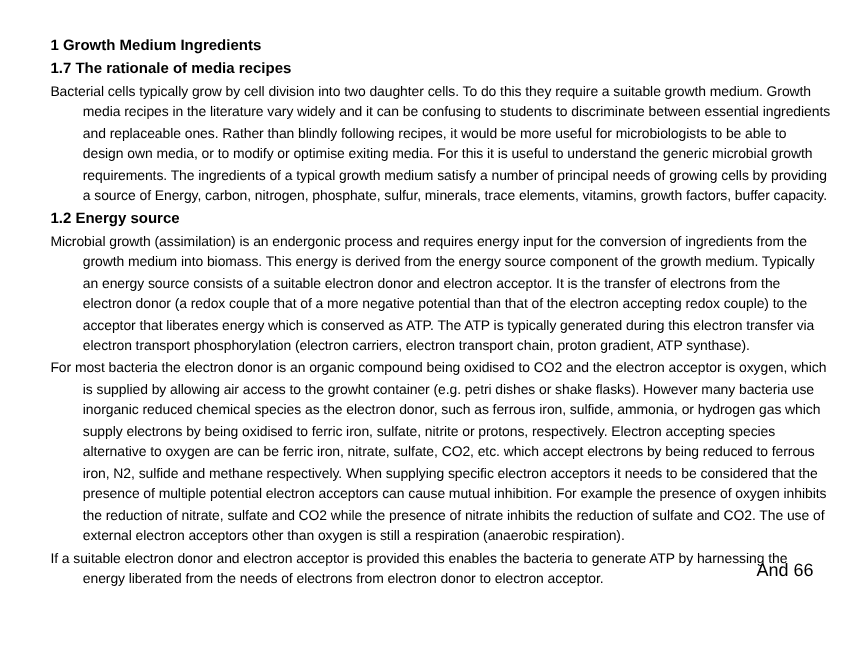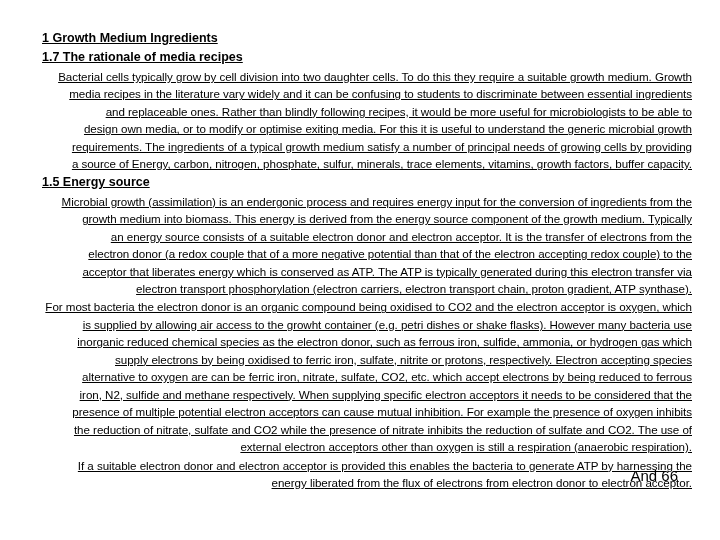--- a/index.html
+++ b/index.html
@@ -1,37 +1,37 @@
 <!DOCTYPE html>
 <html><head>
   <meta charset="utf-8">
   <style>
     html, body { margin: 0; padding: 0; }
     body {
       width: 720px; height: 540px; background: #ffffff; position: relative; overflow: hidden;
       font-family: "Liberation Sans", sans-serif; color: #000;
     }
-    .doc { position: absolute; left: 42px; top: 30px; width: 650px; text-decoration: underline; }
+    .doc { position: absolute; left: 42px; top: 30px; width: 650px; }
     .h { font-weight: bold; font-size: 12.5px; line-height: 17px; margin: 0 0 2px 0; }
     .p {
       font-size: 11.6px; line-height: 17.45px; margin: 0 0 0 0;
-      padding-left: 27px; text-indent: -27px; letter-spacing: -0.05px; text-align: right;
+      padding-left: 27px; text-indent: -27px; letter-spacing: -0.05px;
     }
     .p + .h { margin-top: 1px; }
     .p + .p { margin-top: 1px; }
     .footer {
       position: absolute; right: 42px; top: 466px; font-size: 15px; line-height: 20px;
     }
   </style>
 </head>
 <body>
 
 <div class="doc">
   <div class="h">1 Growth Medium Ingredients</div>
   <div class="h">1.7 The rationale of media recipes</div>
   <div class="p">Bacterial cells typically grow by cell division into two daughter cells. To do this they require a suitable growth medium. Growth media recipes in the literature vary widely and it can be confusing to students to discriminate between essential ingredients and replaceable ones. Rather than blindly following recipes, it would be more useful for microbiologists to be able to design own media, or to modify or optimise exiting media. For this it is useful to understand the generic microbial growth requirements. The ingredients of a typical growth medium satisfy a number of principal needs of growing cells by providing a source of Energy, carbon, nitrogen, phosphate, sulfur, minerals, trace elements, vitamins, growth factors, buffer capacity.</div>
-  <div class="h">1.5 Energy source</div>
+  <div class="h">1.2 Energy source</div>
   <div class="p">Microbial growth (assimilation) is an endergonic process and requires energy input for the conversion of ingredients from the growth medium into biomass. This energy is derived from the energy source component of the growth medium. Typically an energy source consists of a suitable electron donor and electron acceptor. It is the transfer of electrons from the electron donor (a redox couple that of a more negative potential than that of the electron accepting redox couple) to the acceptor that liberates energy which is conserved as ATP.  The ATP is typically generated during this electron transfer via electron transport phosphorylation (electron carriers, electron transport chain, proton gradient, ATP synthase).</div>
   <div class="p">For most bacteria the electron donor is an organic compound being oxidised to CO2 and the electron acceptor is oxygen, which is supplied by allowing air access to the growht container (e.g. petri dishes or shake flasks). However many bacteria use inorganic reduced chemical species as the electron donor, such as ferrous iron, sulfide, ammonia, or hydrogen gas which supply electrons by being oxidised to ferric iron, sulfate, nitrite or protons, respectively. Electron accepting species alternative to oxygen are can be ferric iron, nitrate, sulfate, CO2, etc. which accept electrons by being reduced to ferrous iron, N2, sulfide and methane respectively. When supplying specific electron acceptors it needs to be considered that the presence of multiple potential electron acceptors can cause mutual inhibition. For example the presence of oxygen inhibits the reduction of nitrate, sulfate and CO2 while the presence of nitrate inhibits the reduction of sulfate and CO2. The use of external electron acceptors other than oxygen is still a respiration (anaerobic respiration).</div>
-  <div class="p">If a suitable electron donor and electron acceptor is provided this enables the bacteria to generate ATP by harnessing the energy liberated from the flux of electrons from electron donor to electron acceptor.</div>
+  <div class="p">If a suitable electron donor and electron acceptor is provided this enables the bacteria to generate ATP by harnessing the energy liberated from the needs of electrons from electron donor to electron acceptor.</div>
 </div>
 
 <div class="footer">And 66</div>
 
 </body></html>

